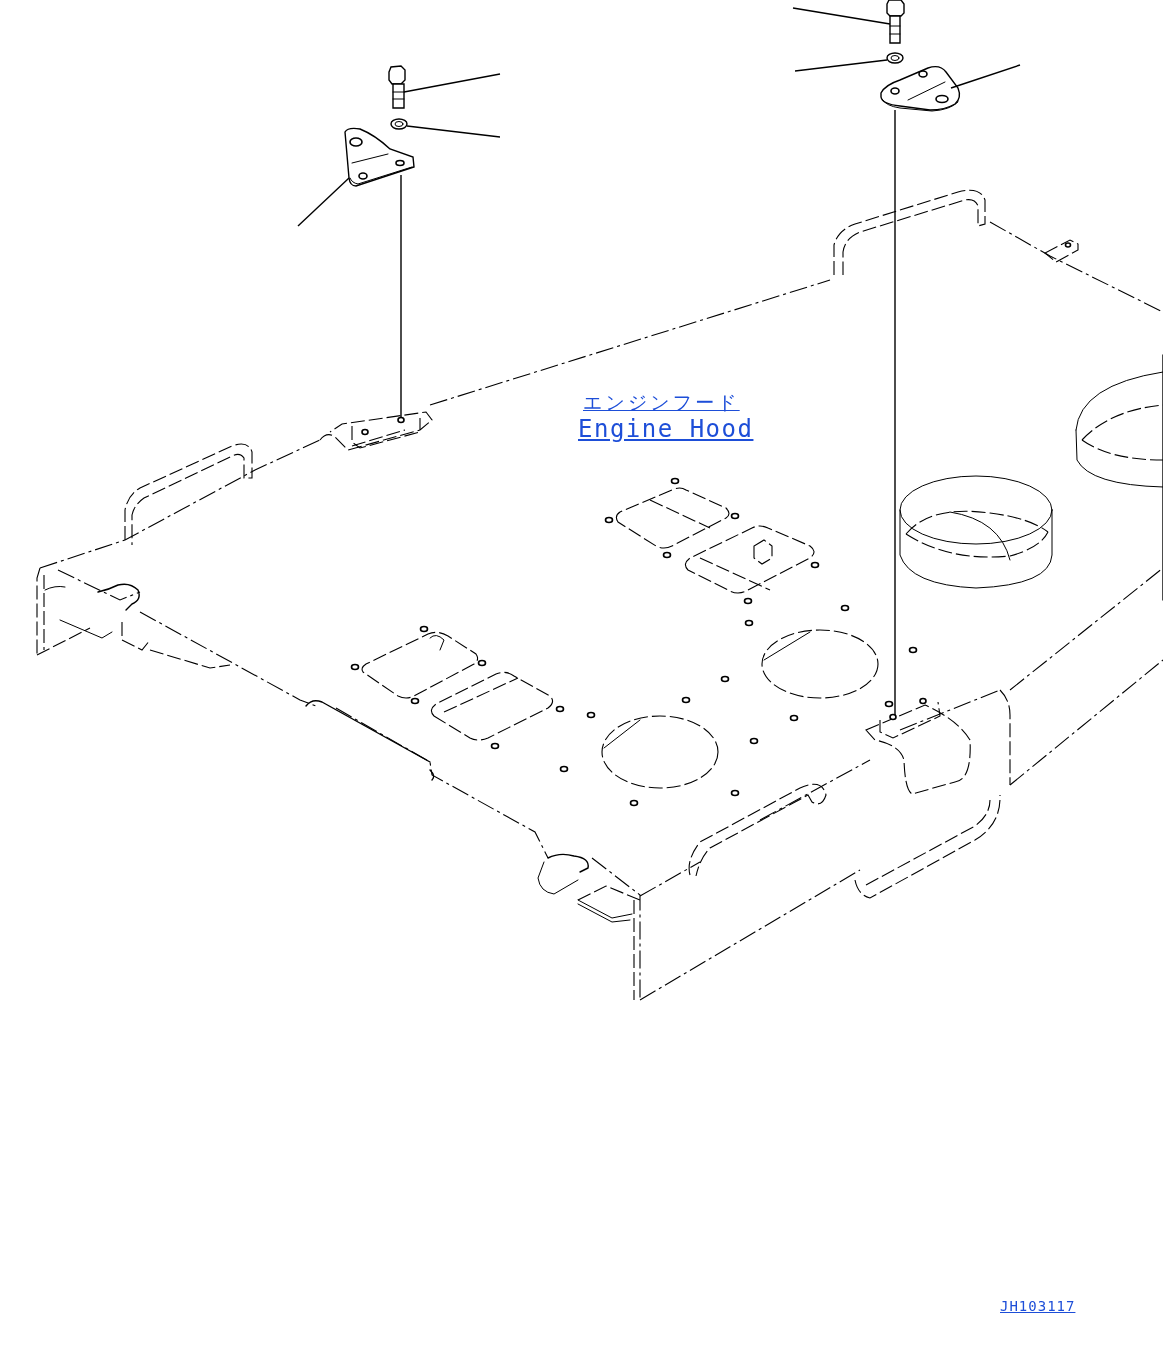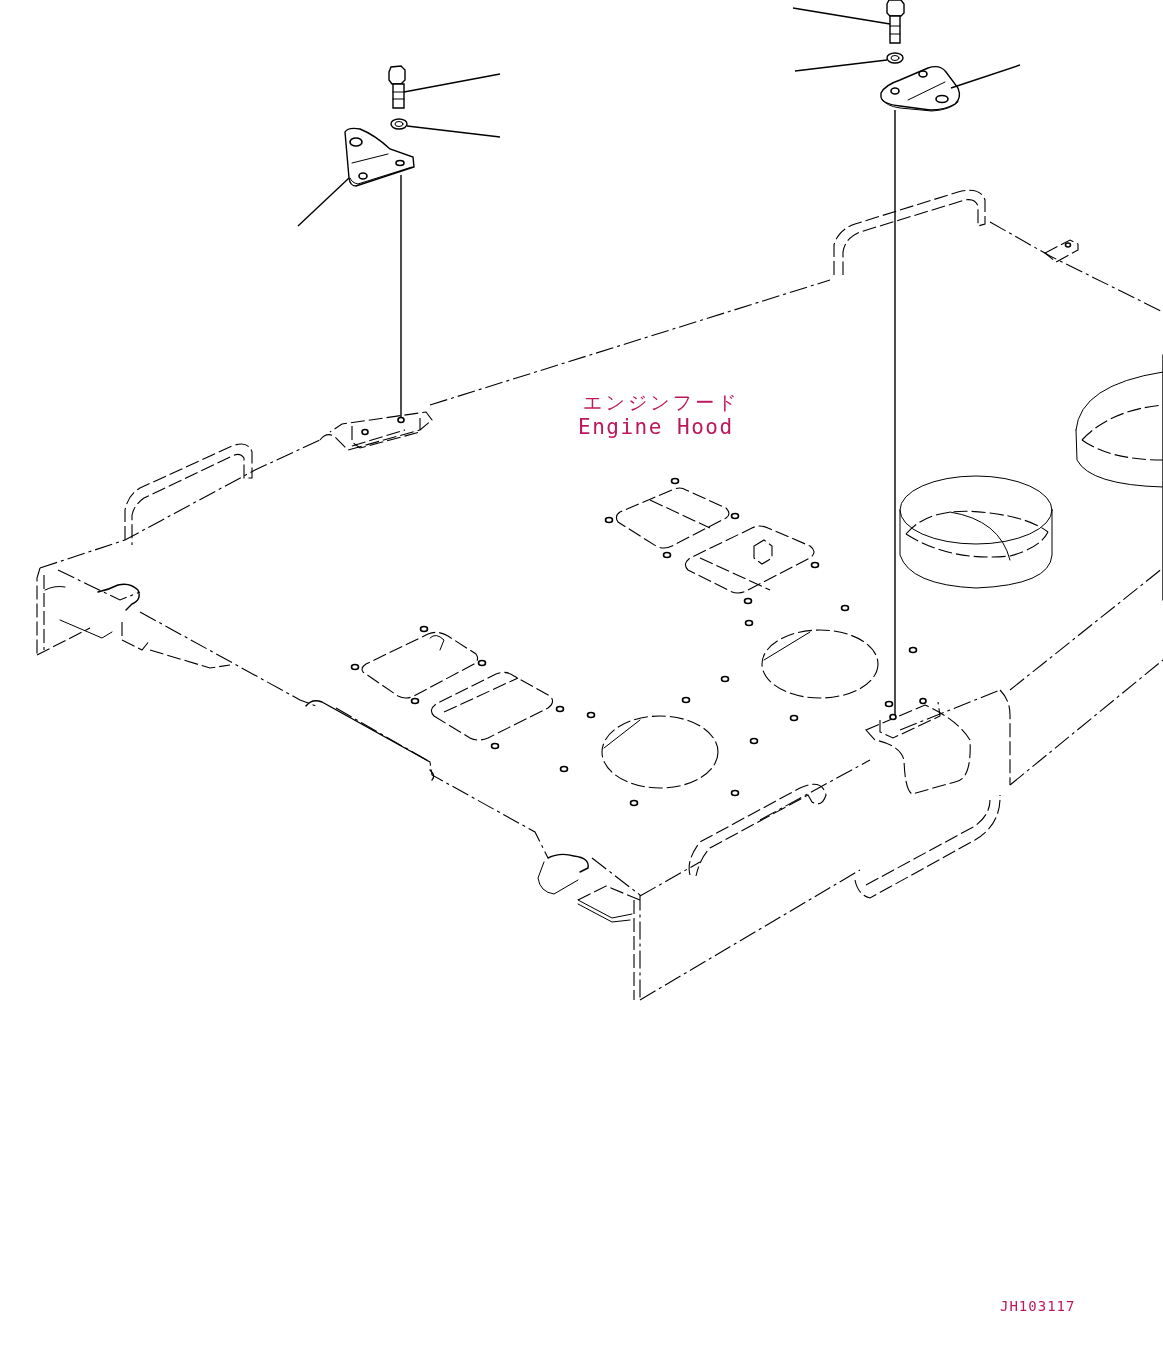--- a/index.html
+++ b/index.html
@@ -5,23 +5,23 @@
     html, body { margin: 0; padding: 0; background: #ffffff; }
     body { width: 1163px; height: 1345px; position: relative; overflow: hidden; font-family: "DejaVu Sans Mono", monospace; }
     #diagram { position: absolute; left: 0; top: 0; width: 1163px; height: 1345px; }
     .solid { fill: none; stroke: #000; stroke-width: 1.4; stroke-linecap: round; stroke-linejoin: round; }
     .thin { fill: none; stroke: #000; stroke-width: 1; stroke-linecap: round; stroke-linejoin: round; }
     .hidden { fill: none; stroke: #000; stroke-width: 1.1; stroke-dasharray: 14 4; stroke-linecap: butt; }
     .phantom { fill: none; stroke: #000; stroke-width: 1.1; stroke-dasharray: 18 4 3 4; }
     .leader { fill: none; stroke: #000; stroke-width: 1.4; }
     .fill-w { fill: #fff; stroke: #000; stroke-width: 1.4; }
     .hole { fill: #fff; stroke: #000; stroke-width: 1.6; }
-    .label-text { position: absolute; font-family: "DejaVu Sans Mono", monospace; color: #be185d; white-space: nowrap; }
+    .label-text { position: absolute; font-family: "DejaVu Sans Mono", monospace; color: #1d4ed8; white-space: nowrap; text-decoration: underline; }
     #label-jp { left: 583px; top: 390px; font-size: 19px; letter-spacing: 3px; }
-    #label-en { left: 578px; top: 415px; font-size: 21px; letter-spacing: 1.5px; }
+    #label-en { left: 578px; top: 415px; font-size: 24px; letter-spacing: 1.5px; }
     #drawing-id { left: 1000px; top: 1298px; font-size: 14px; letter-spacing: 1px; }
   </style>
 </head>
 <body>
 
 <svg id="diagram" viewBox="0 0 1163 1345" xmlns="http://www.w3.org/2000/svg">
 
   <g>
     <path class="fill-w" d="M389,72 L391,67 L401,66 L405,70 L405,80 L401,84 L392,84 L389,80 Z"></path>
     <path class="fill-w" d="M393,84 L393,108 L404,108 L404,84 Z"></path>

